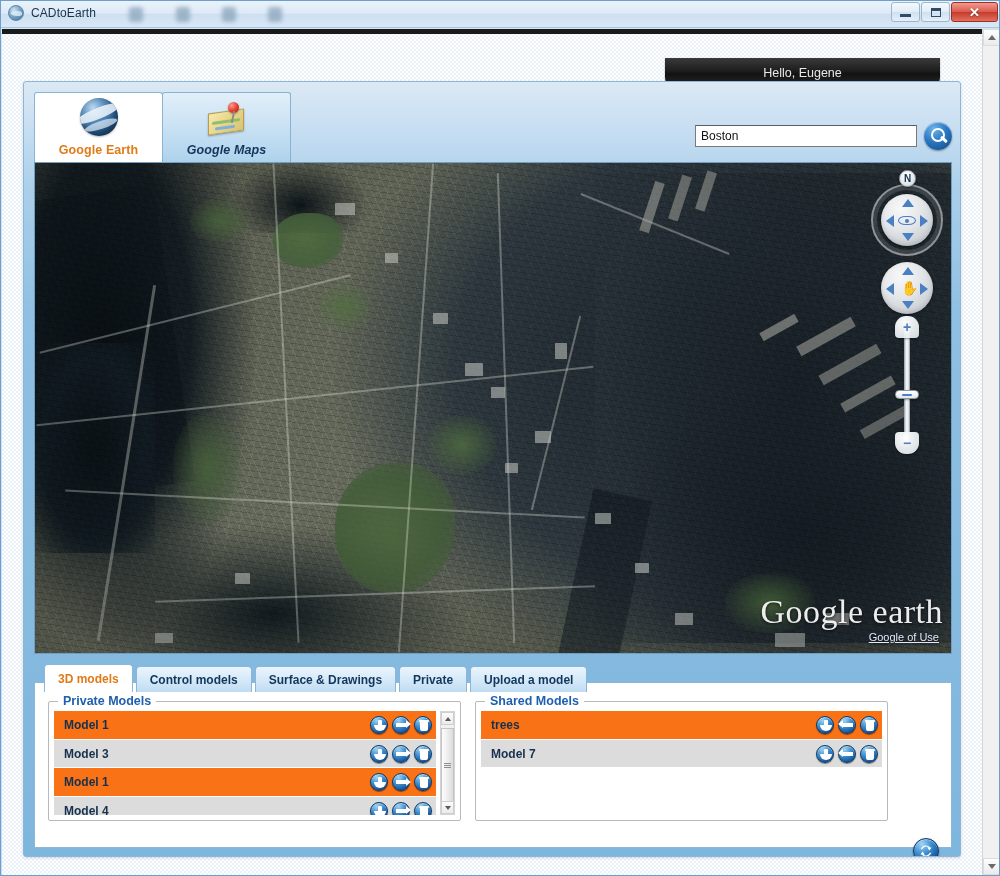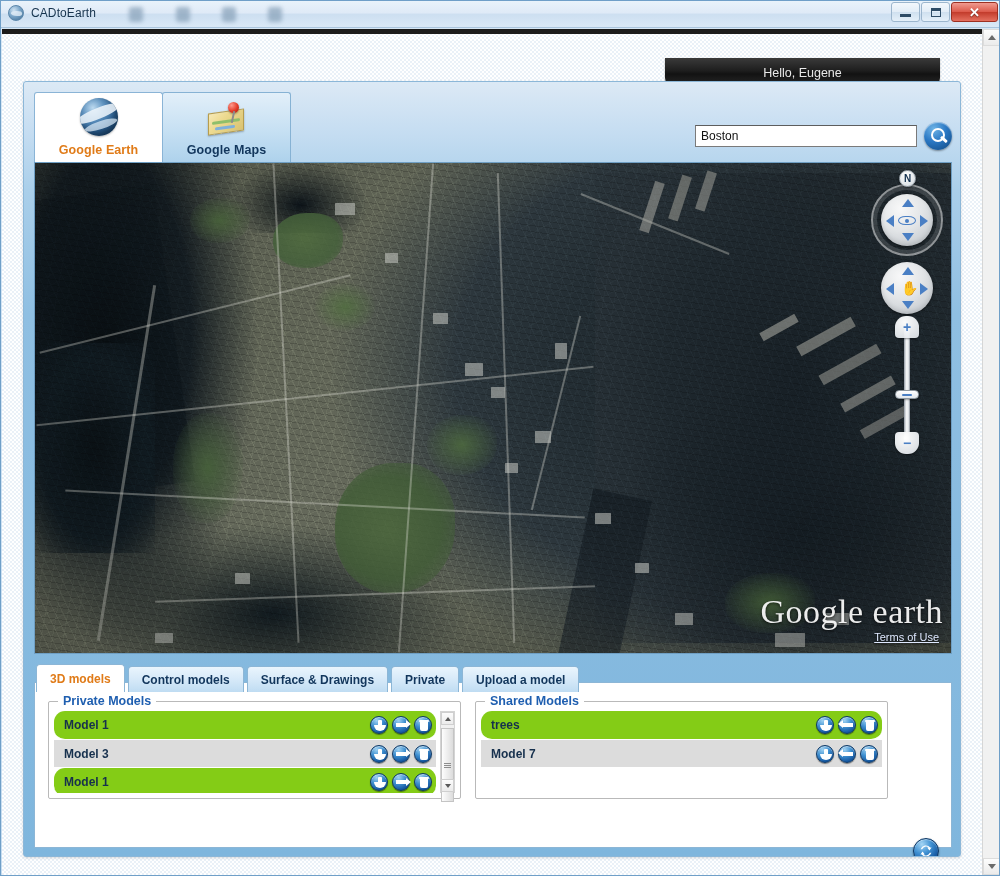--- a/index.html
+++ b/index.html
@@ -121,20 +121,21 @@
     width: 129px; height: 70px;
     border: 1px solid #86b2d4; border-bottom: none;
     border-radius: 3px 3px 0 0;
     display: flex; flex-direction: column; align-items: center; justify-content: flex-end;
     padding-bottom: 5px; cursor: pointer; position: relative;
   }
   .ptab.active { background: #ffffff; border-color: #8ab4d6; z-index: 3; }
   .ptab.inactive {
     background: linear-gradient(to bottom, #e2eff9 0%, #c6e0f3 55%, #aed2ec 100%);
     margin-left: -1px;
+    font-style: italic;
   }
   .ptab-label { font-size: 12.5px; font-weight: bold; letter-spacing: .1px; }
   .ptab.active .ptab-label { color: #e07b18; }
   .ptab.inactive .ptab-label { color: #12365c; }
   .ptab-icon { margin-bottom: 7px; }
 
   .ge-globe {
     width: 38px; height: 38px; border-radius: 50%;
     background: radial-gradient(circle at 34% 26%, #bcd9ef 0%, #5f93c0 30%, #2a5f92 62%, #123a63 100%);
     box-shadow: inset -3px -4px 7px rgba(0,0,0,.35), 0 1px 2px rgba(0,0,0,.3);
@@ -316,21 +317,21 @@
   .wm-earth { font-weight: normal; }
   .terms {
     position: absolute; right: 12px; bottom: 10px;
     font-family: "Liberation Sans", sans-serif;
     font-size: 11px; color: #dfe9ff; text-decoration: underline;
     text-shadow: 0 1px 2px rgba(0,0,0,.8); cursor: pointer;
   }
 
   
   .sec-tabs {
-    position: absolute; left: 2px; top: 572px; display: flex; align-items: flex-end; z-index: 4; justify-content: space-between;
+    position: absolute; left: 10px; top: 572px; display: flex; align-items: flex-end; z-index: 4; justify-content: space-between;
   }
   .stab {
     height: 26px; padding: 0 13px;
     border: 1px solid #8cb6d6; border-bottom: none;
     border-radius: 4px 4px 0 0;
     display: flex; align-items: center;
     font-size: 12px; cursor: pointer;
     margin-right: 3px;
   }
   .stab.active { background: #ffffff; color: #e07b18; font-weight: bold; height: 28px; }
@@ -340,37 +341,37 @@
   }
 
   
   .panel {
     position: absolute; left: 0; top: 590px; width: 918px; height: 166px;
     background: #ffffff; border: 1px solid #8cb6d6;
     box-shadow: inset 0 0 0 1px #ffffff;
   }
 
   .fieldset {
-    position: absolute; top: 18px; height: 98px;
+    position: absolute; top: 18px; height: 120px;
     border: 1px solid #b9b9b9; border-radius: 2px;
   }
   .fieldset.private { left: 13px; width: 413px; }
   .fieldset.shared  { left: 440px; width: 413px; }
   .legend {
     position: absolute; left: 9px; top: -8px; padding: 0 5px; background: #fff;
     color: #1f5fb0; font-size: 12.5px; font-weight: bold;
   }
 
   .list-wrap { position: absolute; left: 5px; top: 9px; right: 5px; bottom: 5px; overflow: hidden; }
   .list { position: absolute; left: 0; top: 0; right: 0; }
   .row {
     height: 28.7px; display: flex; align-items: center; justify-content: space-between;
     padding: 0 4px 0 10px; border-bottom: 1px solid #ffffff;
   }
-  .row.odd  { background: #84cc16; border-radius: 11px; }
+  .row.odd  { background: #f97316; }
   .row.even { background: #dcdcdc; }
   .row-name { font-size: 12px; font-weight: bold; color: #16304d; }
   .row-acts { display: flex; gap: 4px; }
 
   .icobtn {
     width: 18px; height: 18px; border-radius: 50%; cursor: pointer; position: relative;
     background: radial-gradient(circle at 35% 22%, #9fd2f2 0%, #3e8fd0 40%, #1557a0 75%, #0d3b72 100%);
     box-shadow: 0 1px 1px rgba(0,0,0,.45), inset 0 1px 1px rgba(255,255,255,.55);
     border: 1px solid #0c3866;
   }
@@ -594,21 +595,21 @@
               <div class="zs-track"></div>
               <div class="zs-end plus">+</div>
               <div class="zs-thumb"></div>
               <div class="zs-end minus">−</div>
             </div>
           </div>
 
           <div class="watermark">
             <span>Google</span><span class="wm-earth"> earth</span>
           </div>
-          <div class="terms">Terms of Use</div>
+          <div class="terms">Google of Use</div>
         </div>
 
         <div class="sec-tabs">
           <div class="stab active">
             <span>3D models</span>
           </div>
           <div class="stab inactive">
             <span>Control models</span>
           </div>
           <div class="stab inactive">

